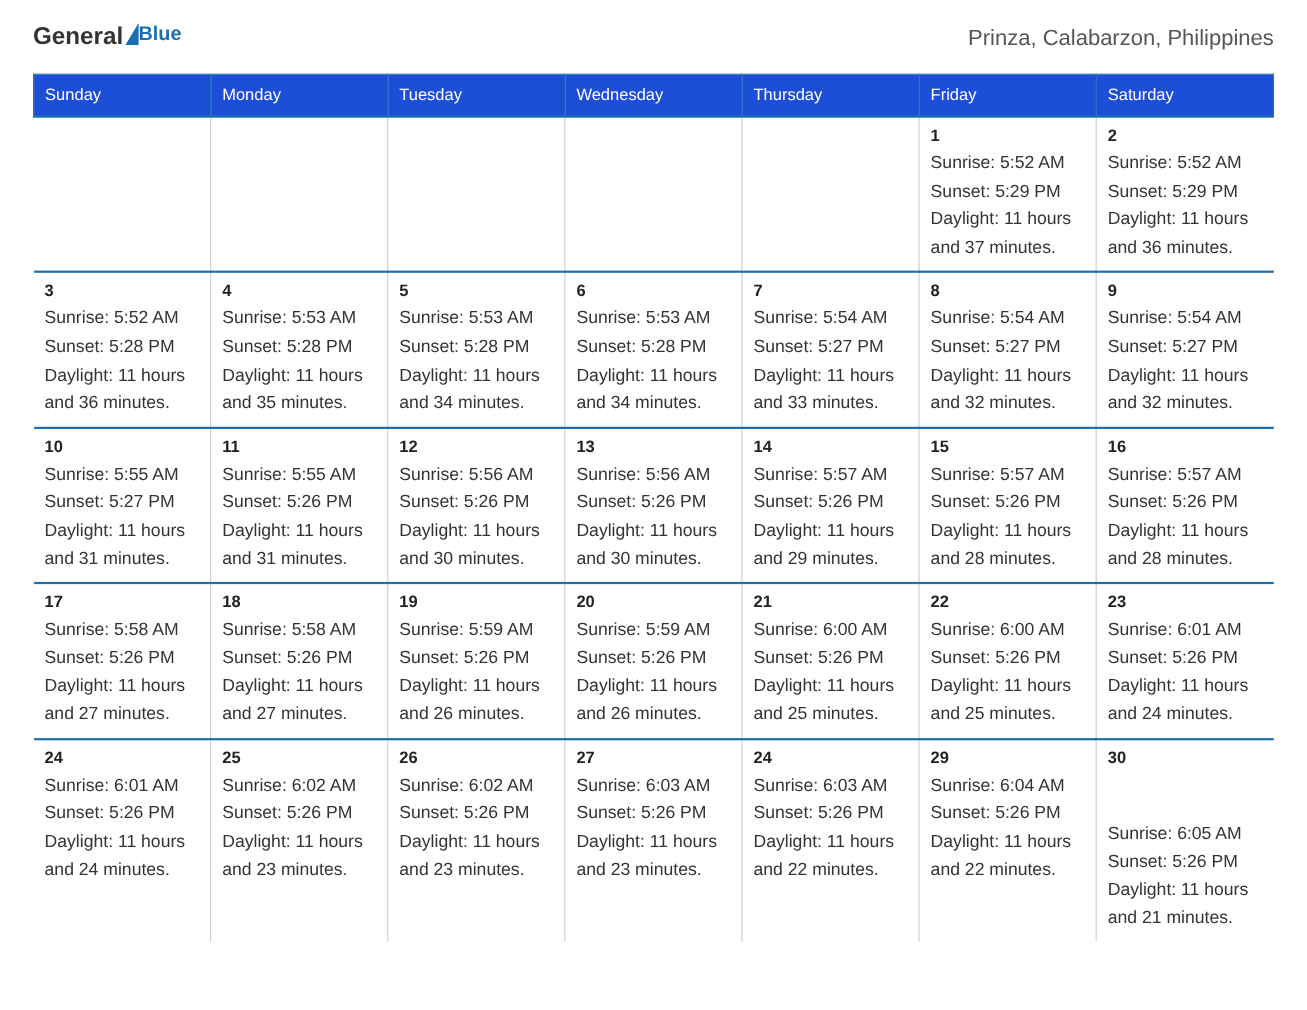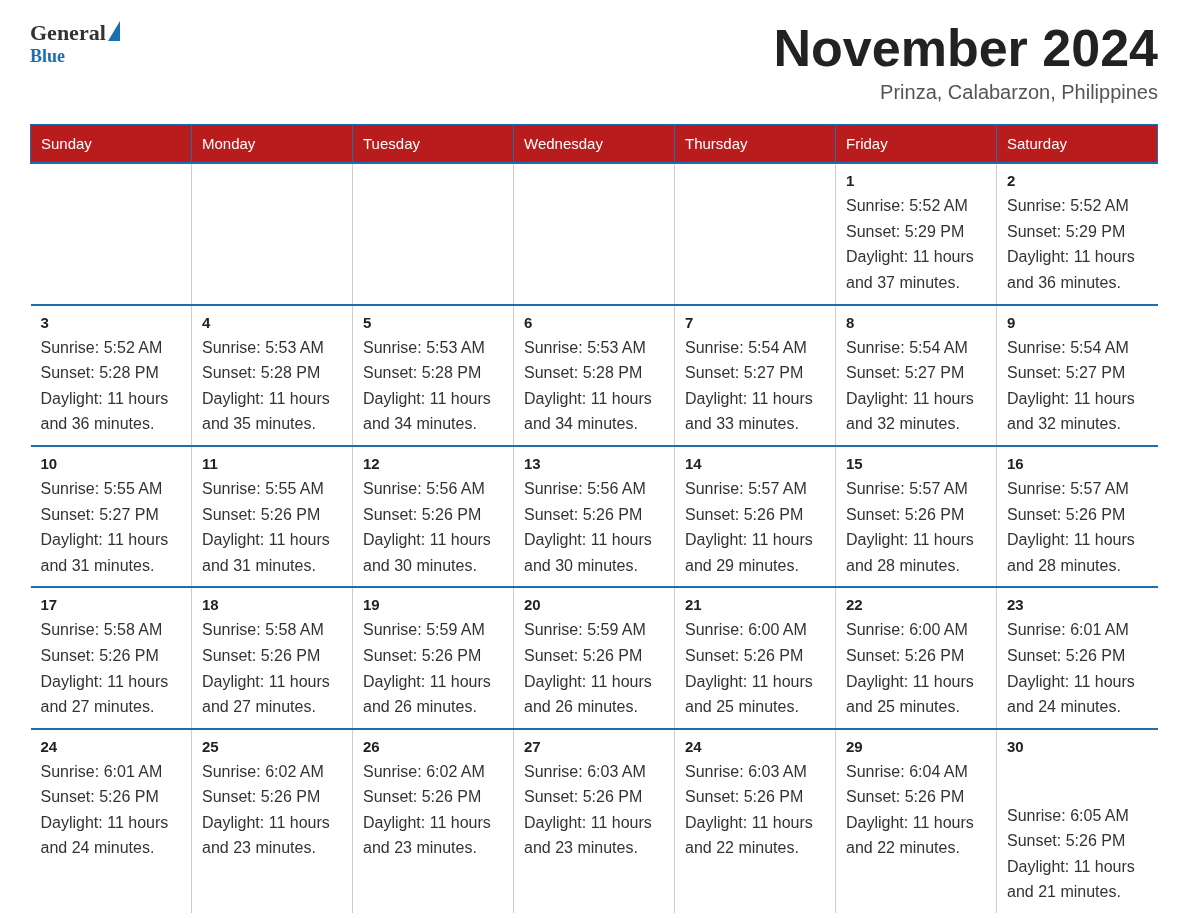--- a/index.html
+++ b/index.html
@@ -29,22 +29,21 @@
     .logo-triangle {
       width: 0;
       height: 0;
       border-left: 12px solid transparent;
       border-bottom: 20px solid #1a6faf;
       margin-left: 2px;
       margin-top: -4px;
     }
     .logo-wrapper {
       display: flex;
-      flex-direction: column;
-      font-family: Liberation Serif, serif;
+      flex-direction: row;
     }
     .logo-top {
       display: flex;
       align-items: center;
     }
     .title-section {
       text-align: right;
     }
     .month-title {
       font-size: 52px;
@@ -56,21 +55,21 @@
       font-size: 20px;
       color: #555;
       margin-top: 4px;
     }
     table {
       width: 100%;
       border-collapse: collapse;
       table-layout: fixed;
     }
     thead tr {
-      background-color: #b91c1c;
+      background-color: #1d4ed8;
     }
     thead th {
       color: #fff;
       font-size: 15px;
       font-weight: normal;
       padding: 10px 10px;
       text-align: left;
       border: 1px solid #1a6faf;
     }
     tbody tr {
@@ -110,21 +109,20 @@
   <div class="logo-wrapper">
     <div class="logo-top">
       <span class="logo-text-general">General</span>
       <div class="logo-triangle"></div>
     </div>
     <div>
       <span class="logo-text-blue">Blue</span>
     </div>
   </div>
   <div class="title-section">
-    <div class="month-title">November 2024</div>
     <div class="location">Prinza, Calabarzon, Philippines</div>
   </div>
 </div>
 
 <table>
   <thead>
     <tr>
     <th>Sunday</th>
         <th>Monday</th>
         <th>Tuesday</th>

